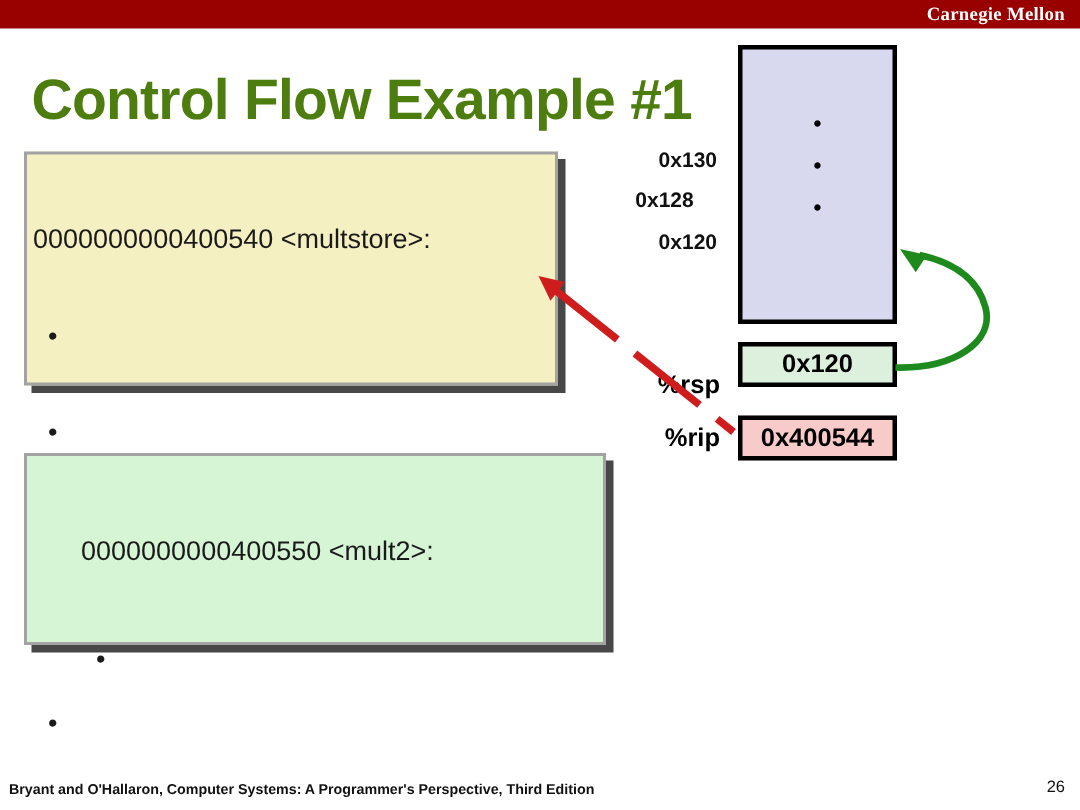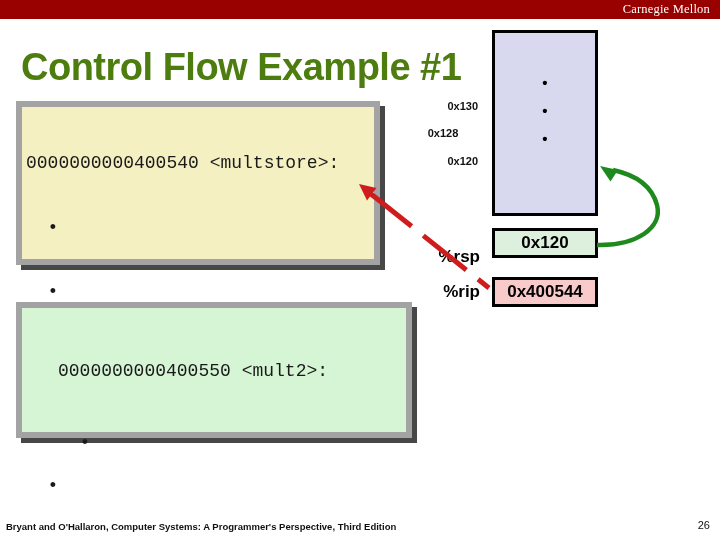--- a/index.html
+++ b/index.html
@@ -6,48 +6,48 @@
   .slide{
     position:relative;width:720px;height:540px;background:#ffffff;
     overflow:hidden;font-family:"Liberation Sans",sans-serif;margin:0 auto;
   }
   .topbar{
     position:absolute;left:0;top:0;width:720px;height:19px;background:#990000;
     display:flex;align-items:center;justify-content:flex-end;box-sizing:border-box;
     padding-right:10px;
   }
   .brand{
-    color:#ffffff;font-family:"Liberation Serif",serif;font-weight:normal;
+    color:#ffffff;font-family:"Liberation Serif",serif;font-weight:bold;
     font-size:12.5px;letter-spacing:0.2px;
   }
   .title{
     position:absolute;left:21px;top:46px;margin:0;color:#4d7c0f;
     font-size:38px;font-weight:bold;letter-spacing:-0.5px;white-space:nowrap;
   }
   .codebox{
     position:absolute;left:16px;width:348px;box-sizing:content-box;
-    border:6px solid #a3a3a3;box-shadow:5px 5px 0 #474747;
-    font-family:Liberation Mono, monospace;
+    border:2px solid #a3a3a3;box-shadow:5px 5px 0 #474747;
+    font-family:Liberation Sans, sans-serif;
     font-size:18px;color:#1a1a1a;white-space:pre;padding:3px 0 0 4px;
   }
   .codebox .ln{white-space:pre;}
   .box-multstore{top:101px;height:149px;background:#f5f0c2;line-height:21.5px;}
   .box-mult2{top:302px;height:121px;background:#d5f5d5;line-height:24px;padding-left:36px;}
   .stackbox{
     position:absolute;left:492px;top:30px;width:100px;height:144px;
     background:#d8d8ee;border:3px solid #000;
     display:flex;flex-direction:column;align-items:center;
     padding-top:36px;box-sizing:content-box;
   }
   .stackbox .dot{
     font-size:15px;line-height:28px;color:#000;font-weight:bold;
   }
   .addr-label{
     position:absolute;width:70px;text-align:right;right:242px;
-    font-size:11px;font-weight:bold;color:#111;height:18px;line-height:18px;
+    font-size:14px;font-weight:bold;color:#111;height:18px;line-height:18px;
   }
   .addr-130{top:97px;} .addr-128{top:124px;text-align:center;} .addr-120{top:152px;}
   .regbox{
     position:absolute;left:492px;width:100px;height:24px;border:3px solid #000;
     display:flex;align-items:center;justify-content:center;
     font-size:17px;font-weight:bold;color:#000;
   }
   .rsp-box{top:228px;background:#ddf0dd;}
   .rip-box{top:277px;background:#f9caca;}
   .reg-label{

